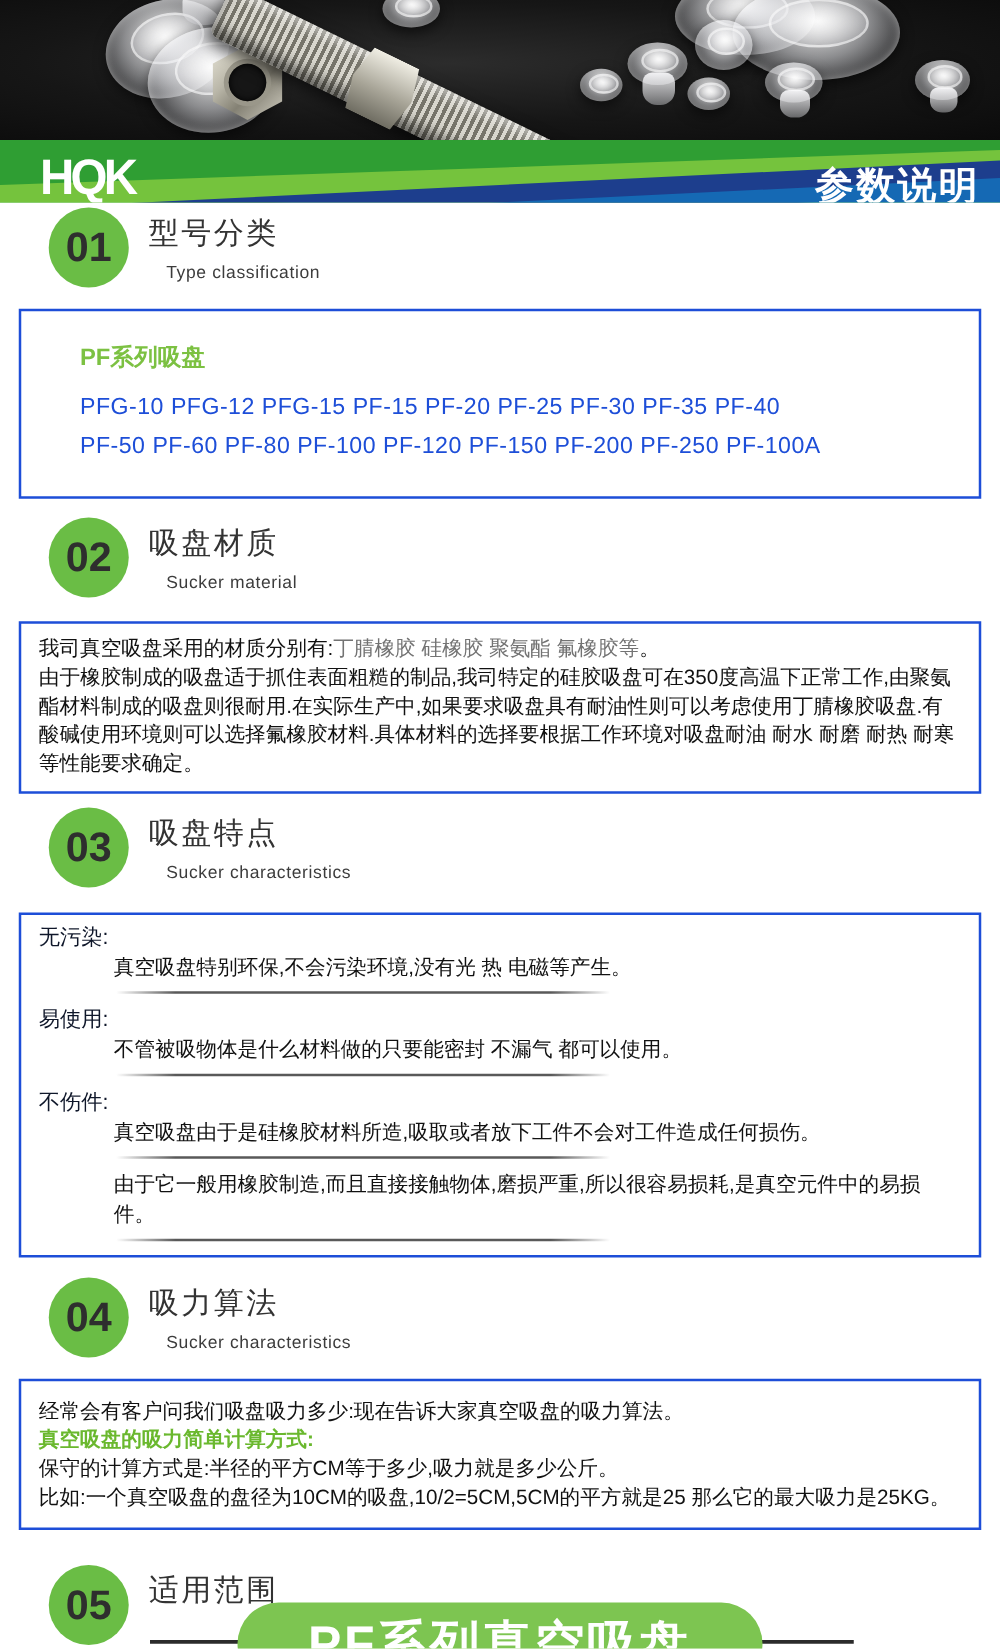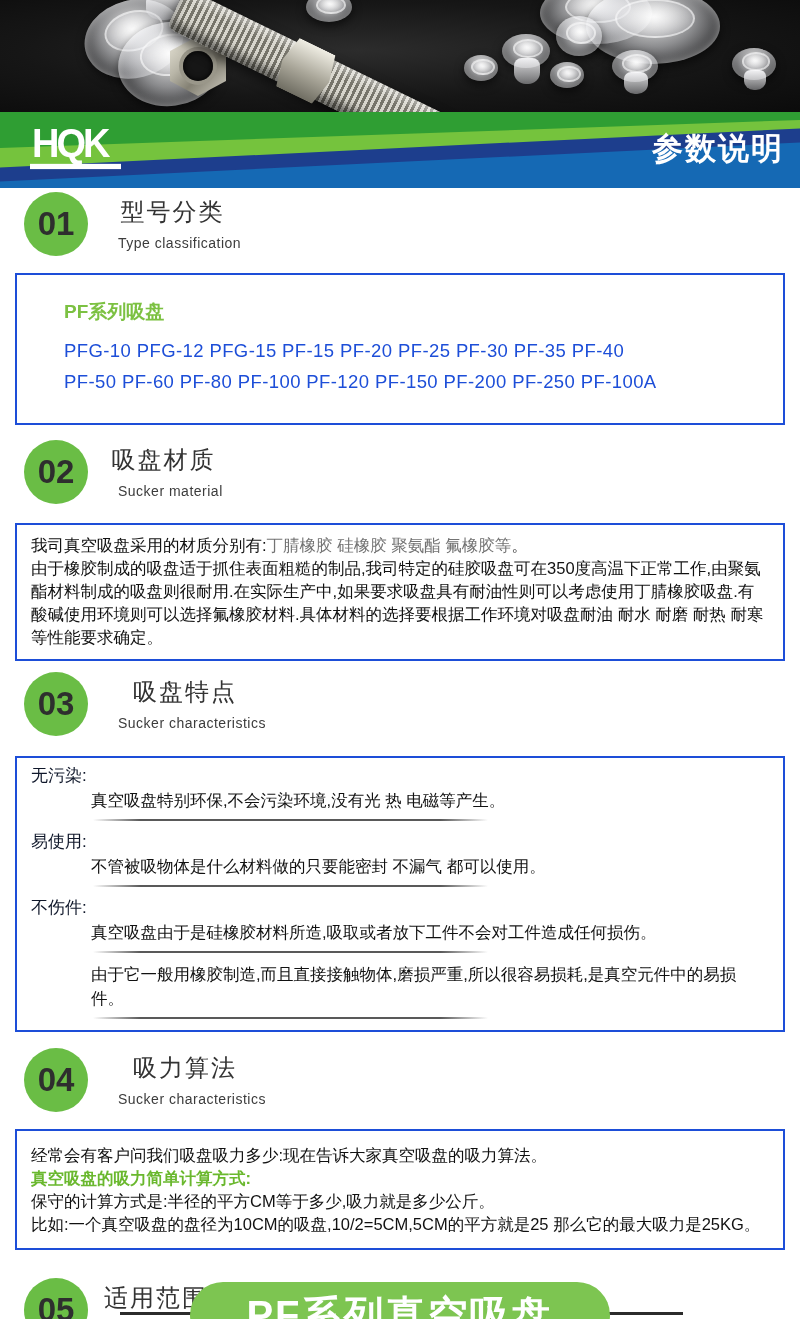--- a/index.html
+++ b/index.html
@@ -24,35 +24,35 @@
             border-radius:50%; background:#161616; box-shadow: 0 0 0 4px #9a978a, inset 0 0 6px #000; }
   .rod { position:absolute; left:186px; top:-12px; width:320px; height:44px;
          transform: rotate(26deg); transform-origin: 0 0; border-radius:8px;
          background: repeating-linear-gradient(90deg, #d8d6cd 0 3px, #76746a 3px 6px);
          box-shadow: 0 5px 12px rgba(0,0,0,0.6), inset 0 6px 8px rgba(255,255,255,0.45), inset 0 -8px 10px rgba(0,0,0,0.5); }
   .rod-hex { position:absolute; left:118px; top:-5px; width:52px; height:54px;
          background: linear-gradient(180deg, #f0eee4, #a8a598 55%, #6f6d62);
          clip-path: polygon(12% 0, 88% 0, 100% 50%, 88% 100%, 12% 100%, 0 50%); }
 
   
-  .banner { position:relative; height:76px; overflow:hidden; background:#33a532; }
+  .banner { position:relative; height:50px; overflow:hidden; background:#33a532; }
   .banner .band { position:absolute; left:-40px; right:-40px; }
   .band-lightgreen { height:34px; top:8px; background:#7cc63e;
         transform: rotate(-2.6deg); opacity:0.9; }
   .band-green2 { height:40px; top:-18px; left:-40px; background:#2f9e33; transform: rotate(-2deg); }
   .band-navy { height:26px; top:36px; background:#1d3e8d; transform: rotate(-2.8deg); }
   .band-blue { height:46px; top:50px; background:#1569b4; transform: rotate(-2.8deg); }
   .logo { position:absolute; z-index:5; left:30px; top:12px; color:#fff;
           font-size:38px; font-weight:900; letter-spacing:-3px; transform: scaleY(1.05);
           border-bottom:5px solid #fff; padding:0 14px 1px 2px; line-height:1.0; }
   .banner-title { position:absolute; z-index:5; right:16px; top:16px; color:#fff;
           font-size:31px; font-weight:700; letter-spacing:2px; }
 
   
-  .sec-header { display:flex; align-items:flex-start; padding-left:24px;text-align:center; }
+  .sec-header { display:flex; align-items:flex-start; padding-left:39px; }
   .sec-circle { width:64px; height:64px; border-radius:50%; background:#6abd45; flex:0 0 64px;
                 color:#2e2e2e; font-size:33px; font-weight:700;
                 display:flex; align-items:center; justify-content:center; }
   .sec-titles { margin-left:16px; padding-top:4px; }
   .sec-cn { font-size:24px; color:#333; letter-spacing:2px; }
   .sec-en { font-size:14px; color:#3c3c3c; margin:7px 0 0 14px; letter-spacing:0.5px; }
 
   
   .box { margin:0 15px; border:2px solid #1d4ed8; background:#fff; }
 

